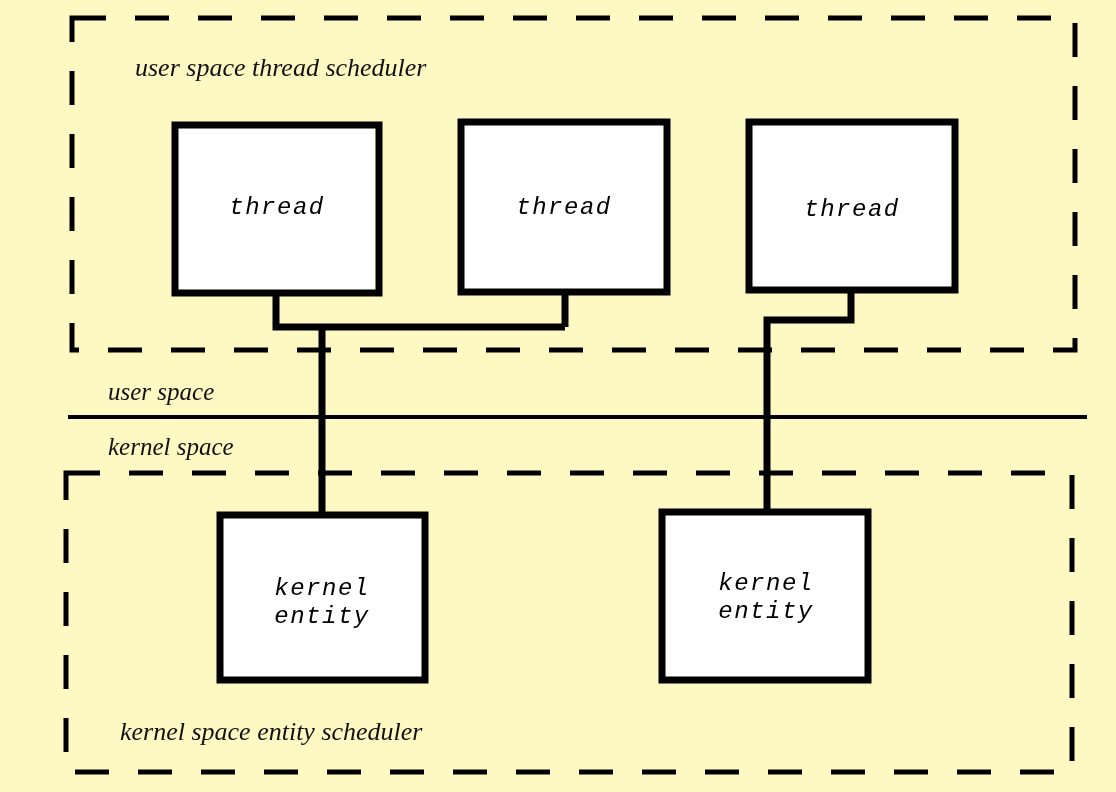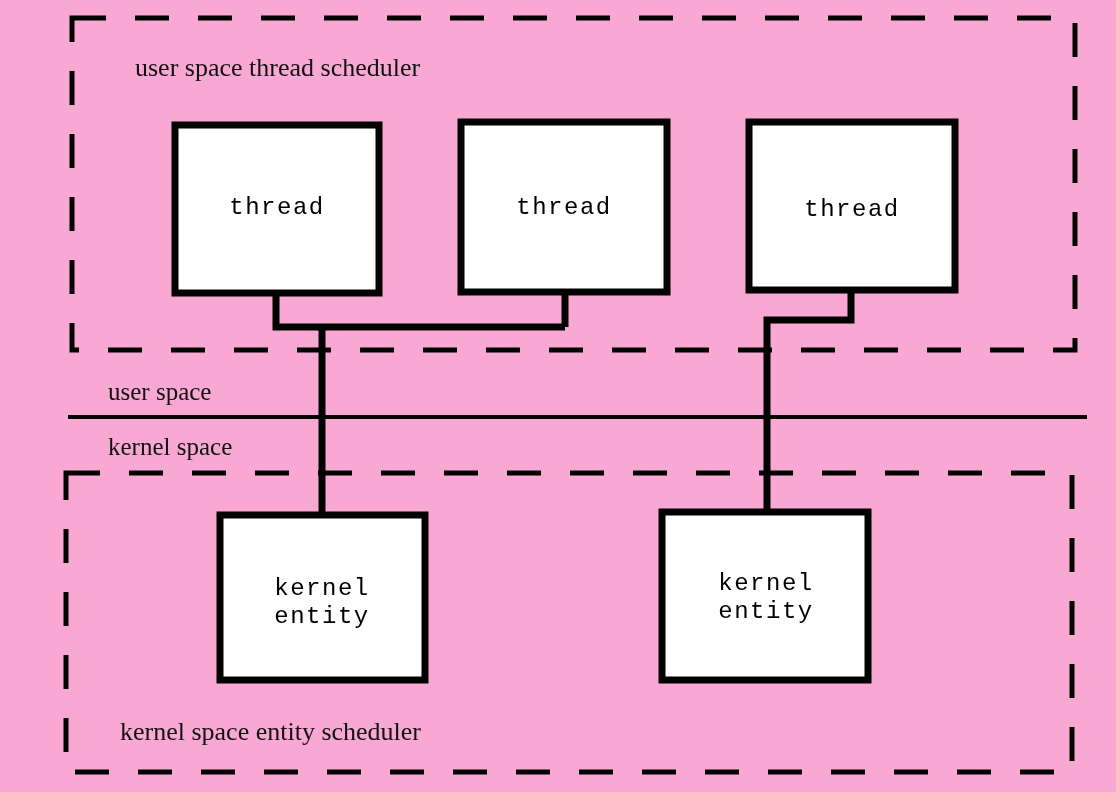--- a/index.html
+++ b/index.html
@@ -10,21 +10,22 @@
   body {
     width: 1116px;
     height: 792px;
     font-family: "Liberation Serif", "DejaVu Serif", serif;
     overflow: hidden;
   }
   #diagram-root {
     position: relative;
     width: 1116px;
     height: 792px;
-    background: #f9a8d4;
+    background: #fef9c3;
+    font-style: italic;
   }
   svg.layer {
     position: absolute;
     top: 0;
     left: 0;
     width: 1116px;
     height: 792px;
   }
   .region-dashed {
     fill: none;

